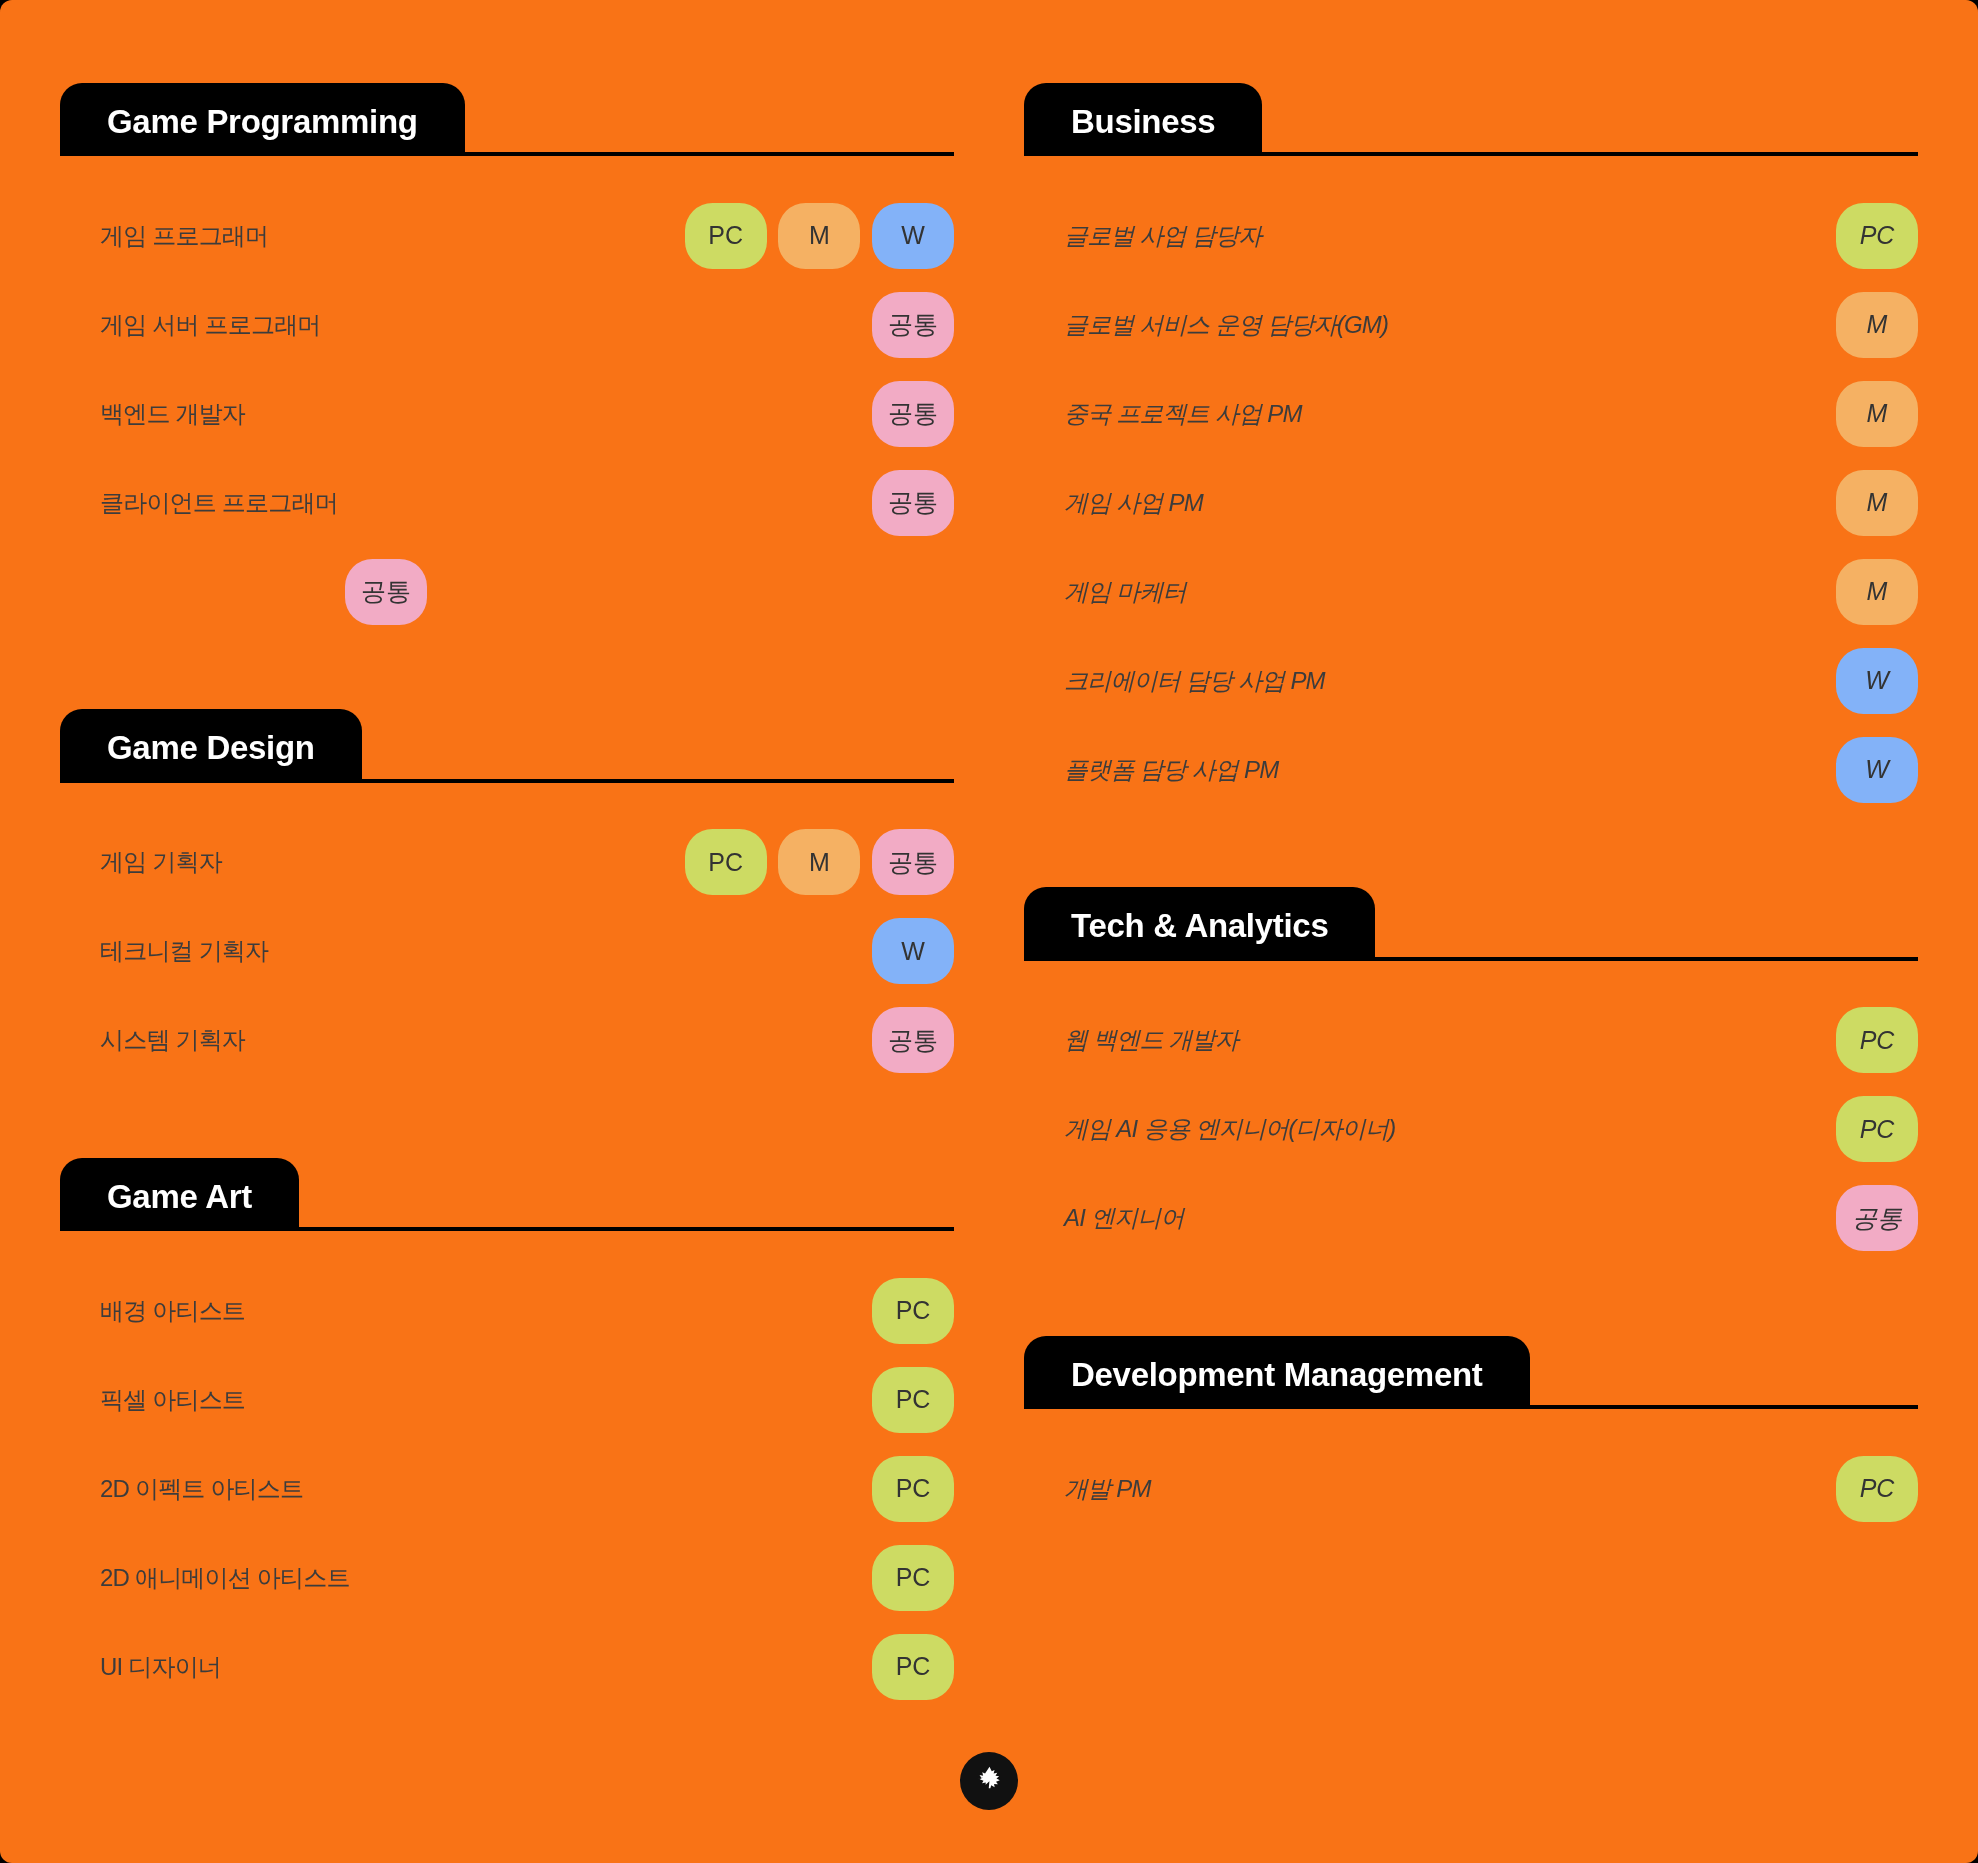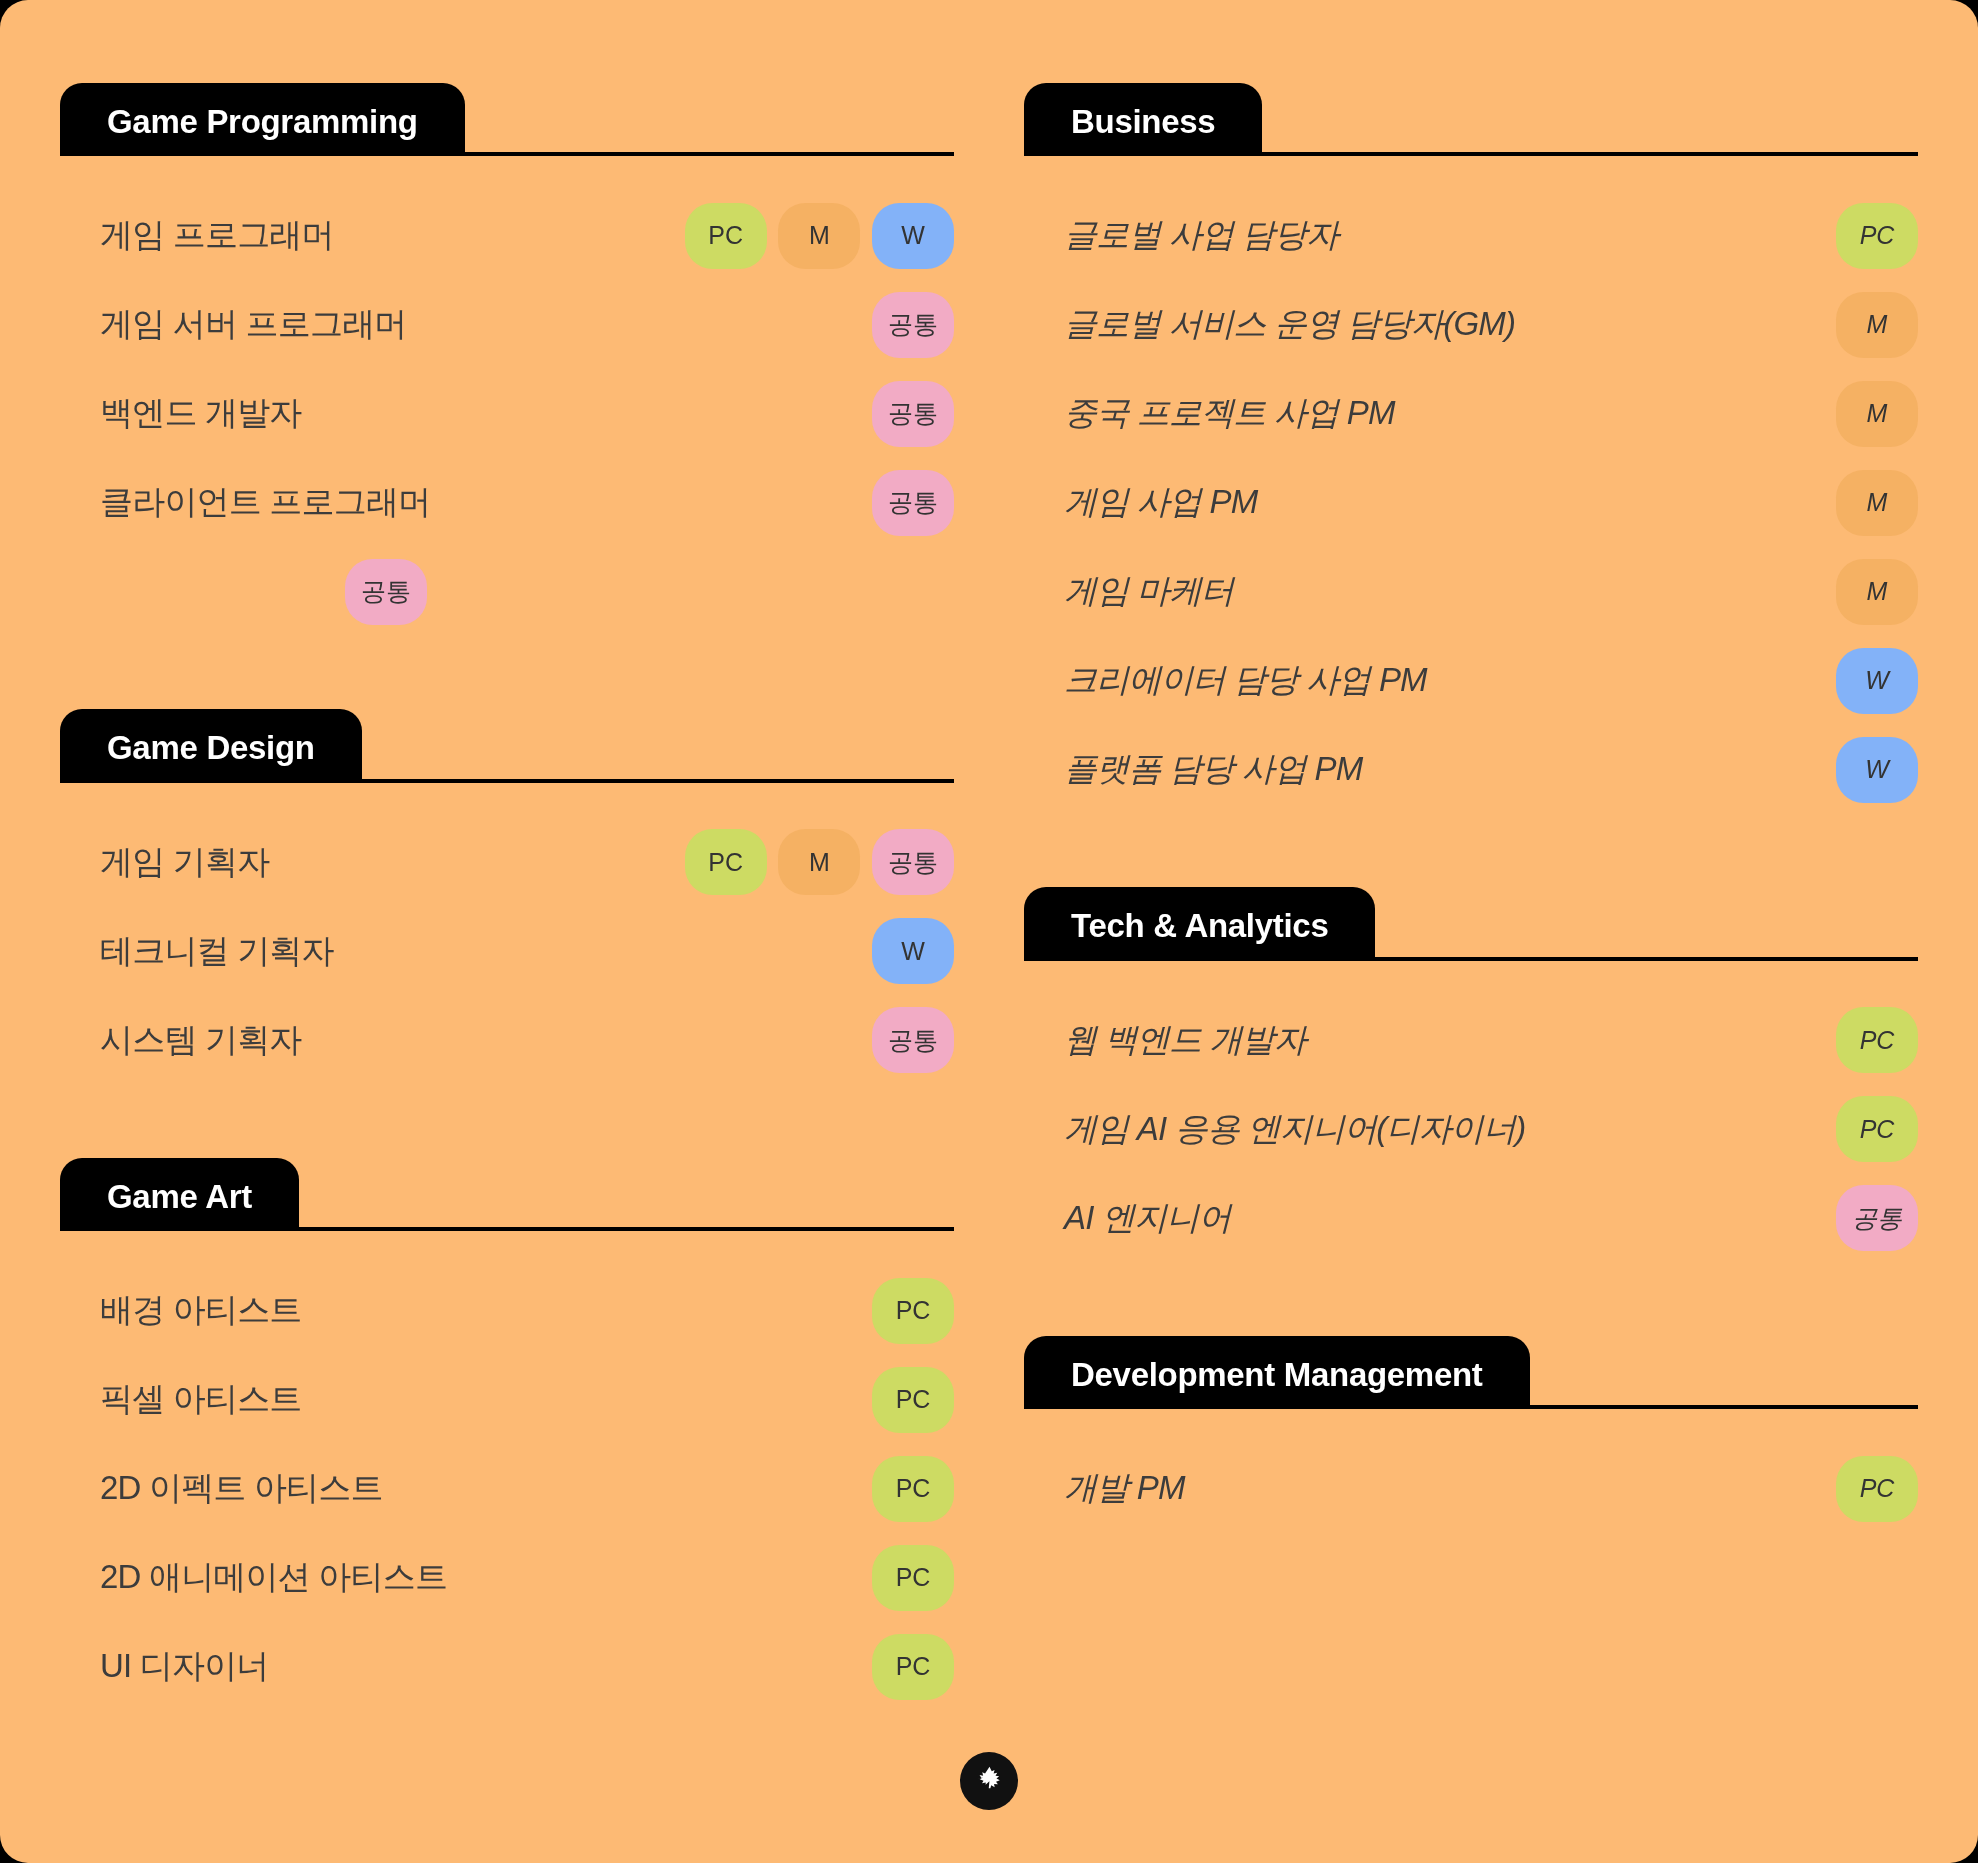--- a/index.html
+++ b/index.html
@@ -11,22 +11,22 @@
   body {
     width: 1979px;
     height: 1863px;
     overflow: hidden;
     font-family: "Liberation Sans", "DejaVu Sans", sans-serif;
   }
 
   #card {
     position: absolute;
     inset: 0;
-    background: #fdba74;
-    border-radius: 28px;
+    background: #f97316;
+    border-radius: 12px;
     overflow: hidden;
   }
 
   #columns {
     position: absolute;
     left: 0;
     top: 0;
     right: 0;
     bottom: 0;
     display: flex;
@@ -85,21 +85,21 @@
   }
   .row {
     display: flex;
     align-items: center;
     justify-content: space-between;
     height: 89px;
     padding: 0 37px 0 40px;
     box-sizing: border-box;
   }
   .row-label {
-    font-size: 33px;
+    font-size: 24px;
     font-weight: 400;
     color: #3c3c3c;
     letter-spacing: -0.8px;
     white-space: nowrap;
   }
   .row-badges {
     display: flex;
     flex-direction: row;
     align-items: center;
     gap: 11.7px;

